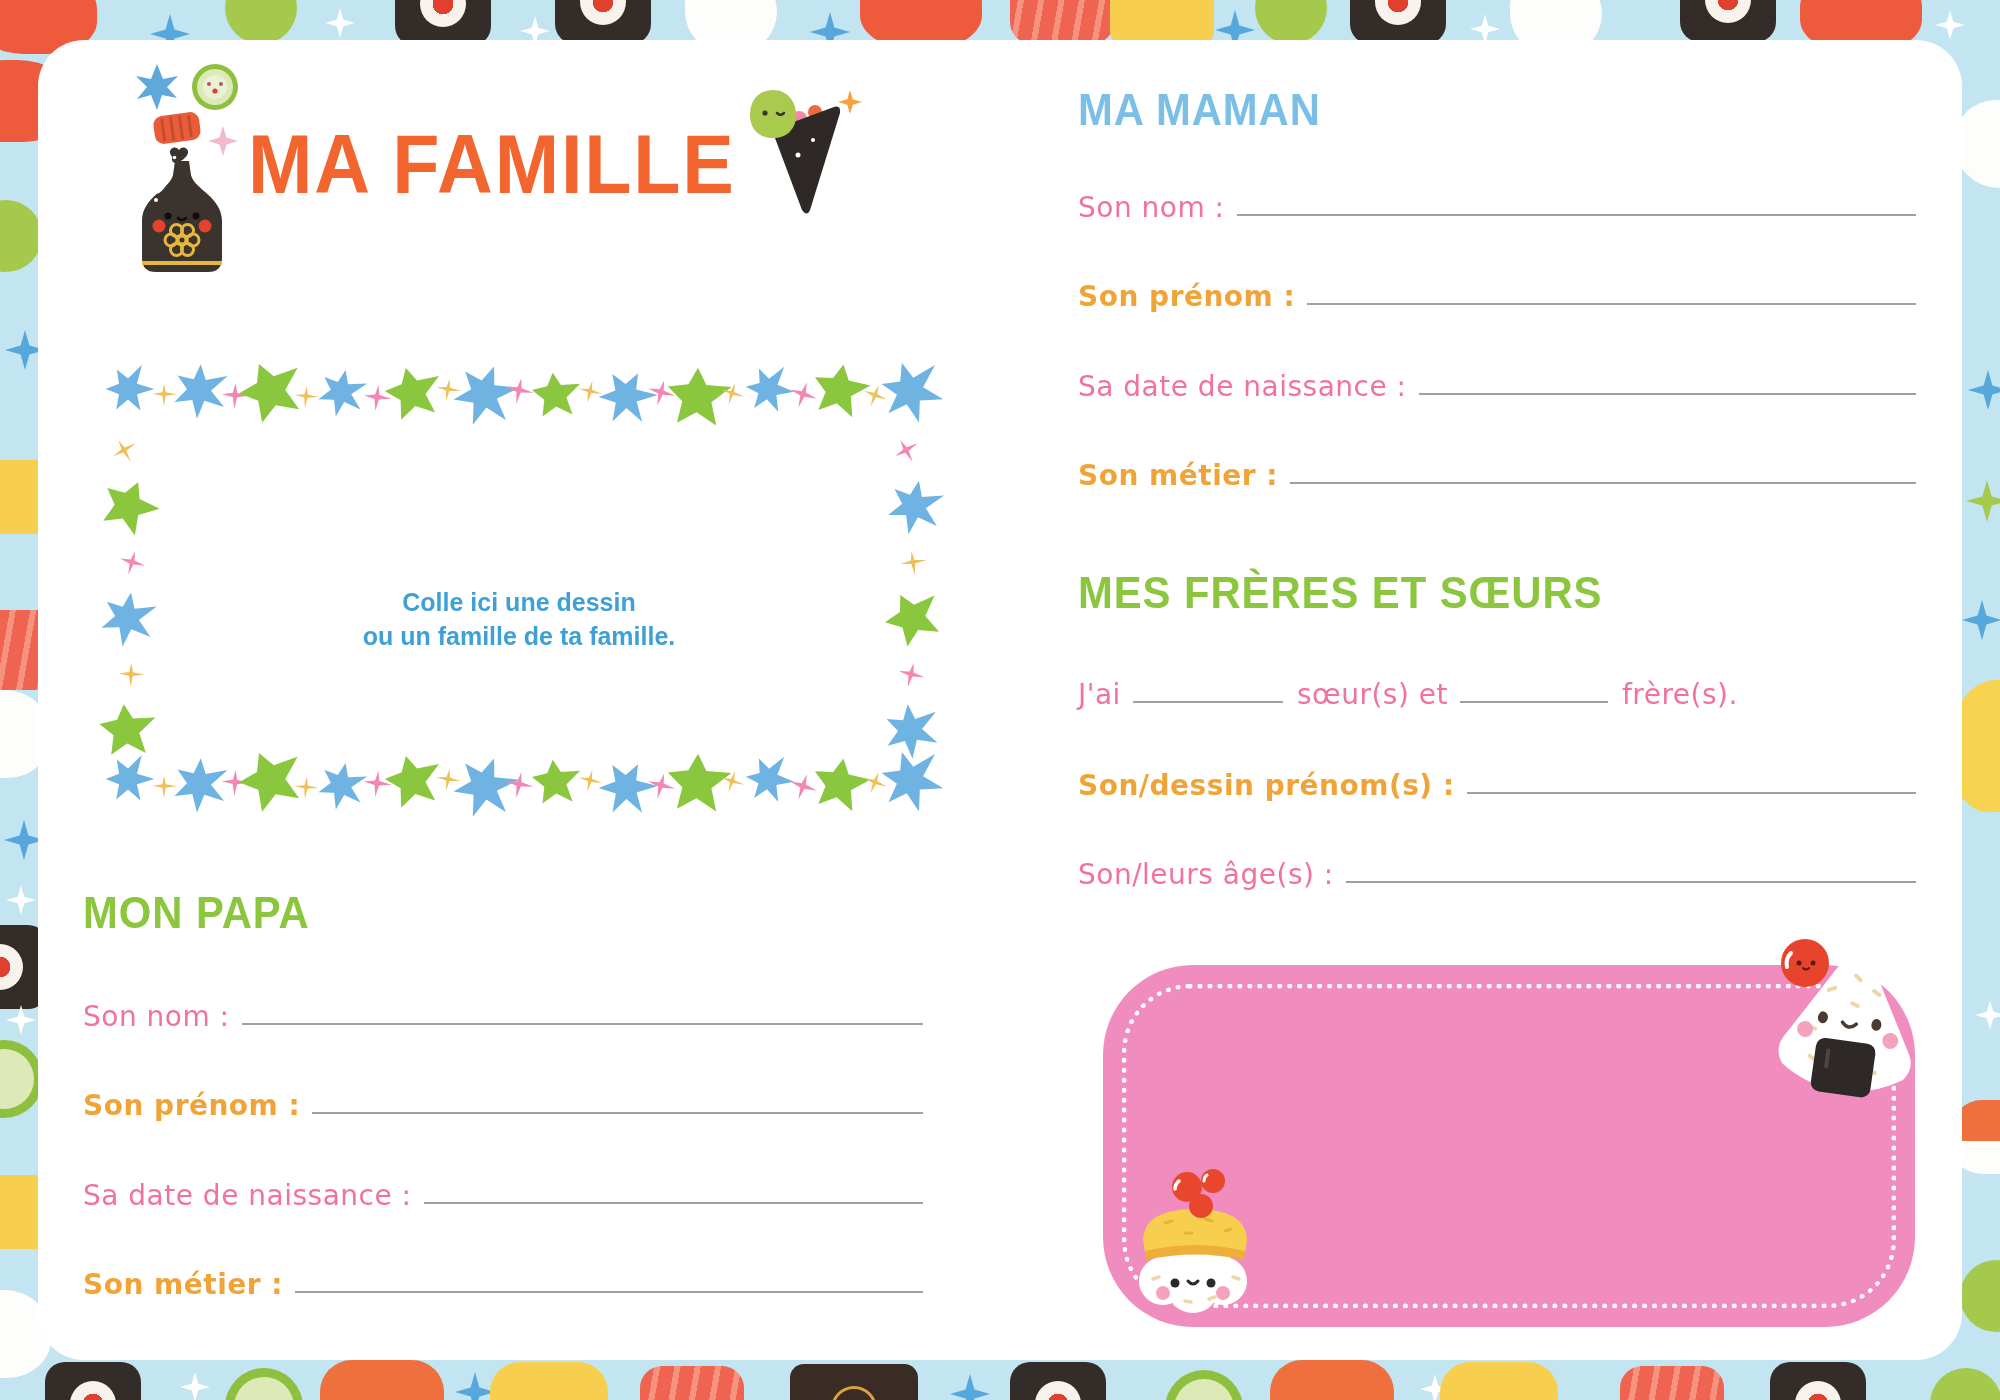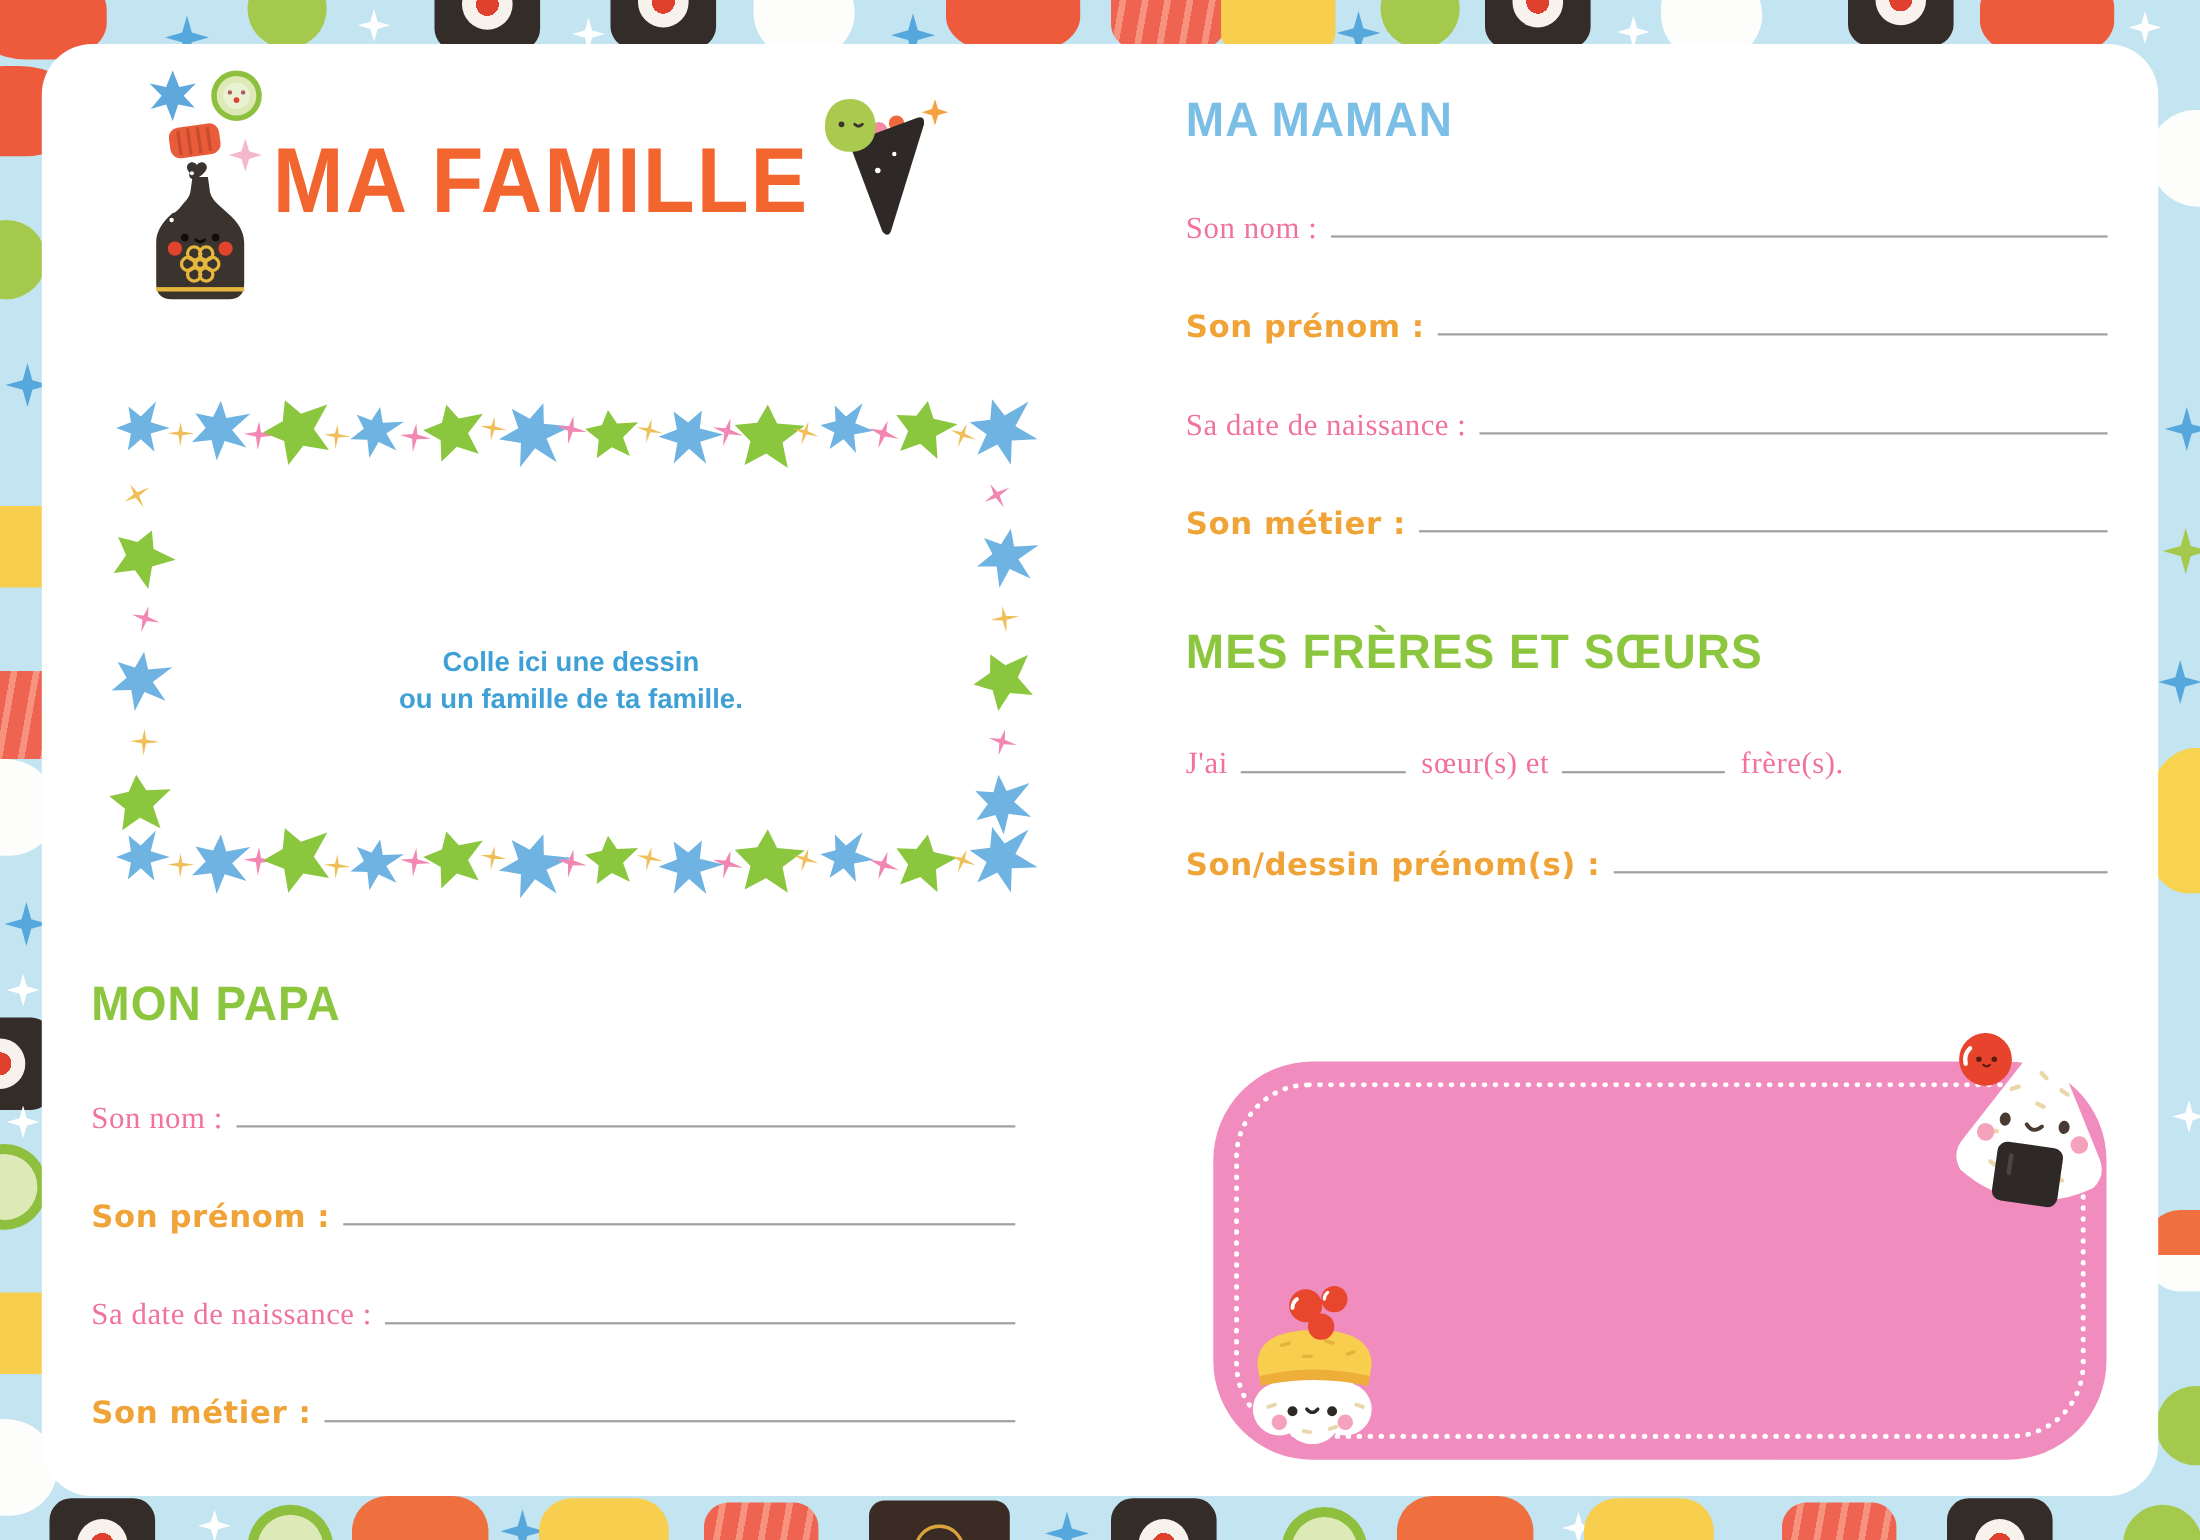--- a/index.html
+++ b/index.html
@@ -43,21 +43,21 @@
   .h2.blue{color:var(--heading_blue,#7BBEE6);}
 
   .star-frame{left:60px;top:315px;width:842px;height:462px;}
   .star-frame svg{position:absolute;}
   .frame-caption{position:absolute;left:100px;right:100px;top:228px;text-align:center;
         color:var(--caption_blue,#3FA0D5);font-size:25px;font-weight:bold;}
   .frame-caption p{margin:5px 0;}
 
   .field{display:flex;align-items:flex-end;height:48px;}
   .flabel{font-family:"DejaVu Sans", sans-serif;font-size:28px;white-space:nowrap;letter-spacing:.5px;}
-  .lp{color:var(--label_pink,#F2729F);font-family:Liberation Serif, serif;}
+  .lp{color:var(--label_pink,#F2729F);}
   .lo{color:var(--label_orange,#F0A437);font-weight:bold;}
   .wline{flex:1;border-bottom:2px solid #A0A0A0;margin:0 0 8px 12px;min-width:40px;}
   .wline.fix{flex:none;}
   .mid{margin-left:14px;}
 
   .pinkbox{left:1065px;top:925px;width:812px;height:362px;
         background:var(--box_pink,#F08CBE);border-radius:90px;}
   .pb-border{position:absolute;inset:19px;border:5px dotted #FFFFFF;border-radius:68px;}
   .pb-caption{position:absolute;left:0;right:0;top:116px;text-align:center;color:#FFF;
         font-size:27px;font-weight:bold;}
@@ -419,20 +419,24 @@
   <h2 class="h2 green" style="left:1040px;top:528px">MES FRÈRES ET SŒURS</h2>
   <div class="field" style="left:1040px;top:623px;width:620px">
     <span class="flabel lp">J'ai</span>
     <span class="wline fix" style="width:150px"></span>
     <span class="flabel lp mid">sœur(s) et</span>
     <span class="wline fix" style="width:148px"></span>
     <span class="flabel lp mid">frère(s).</span>
   </div>
   <div class="field" style="left:1040px;top:714px;width:838px">
     <span class="flabel lo">Son/dessin prénom(s) :</span>
+    <span class="wline"></span>
+  </div>
+  <div class="field" style="left:1040px;top:803px;width:838px">
+    <span class="flabel lp">Son/leurs âge(s) :</span>
     <span class="wline"></span>
   </div>
 
   <div class="pinkbox">
     <div class="pb-border"></div>
     <svg style="left:22px;top:196px" width="140" height="152" viewBox="0 0 140 152">
       <circle cx="38" cy="120" r="24" fill="#FFF"></circle>
         <circle cx="68" cy="126" r="26" fill="#FFF"></circle>
       <circle cx="98" cy="120" r="24" fill="#FFF"></circle>
         <circle cx="50" cy="102" r="20" fill="#FFF"></circle>

